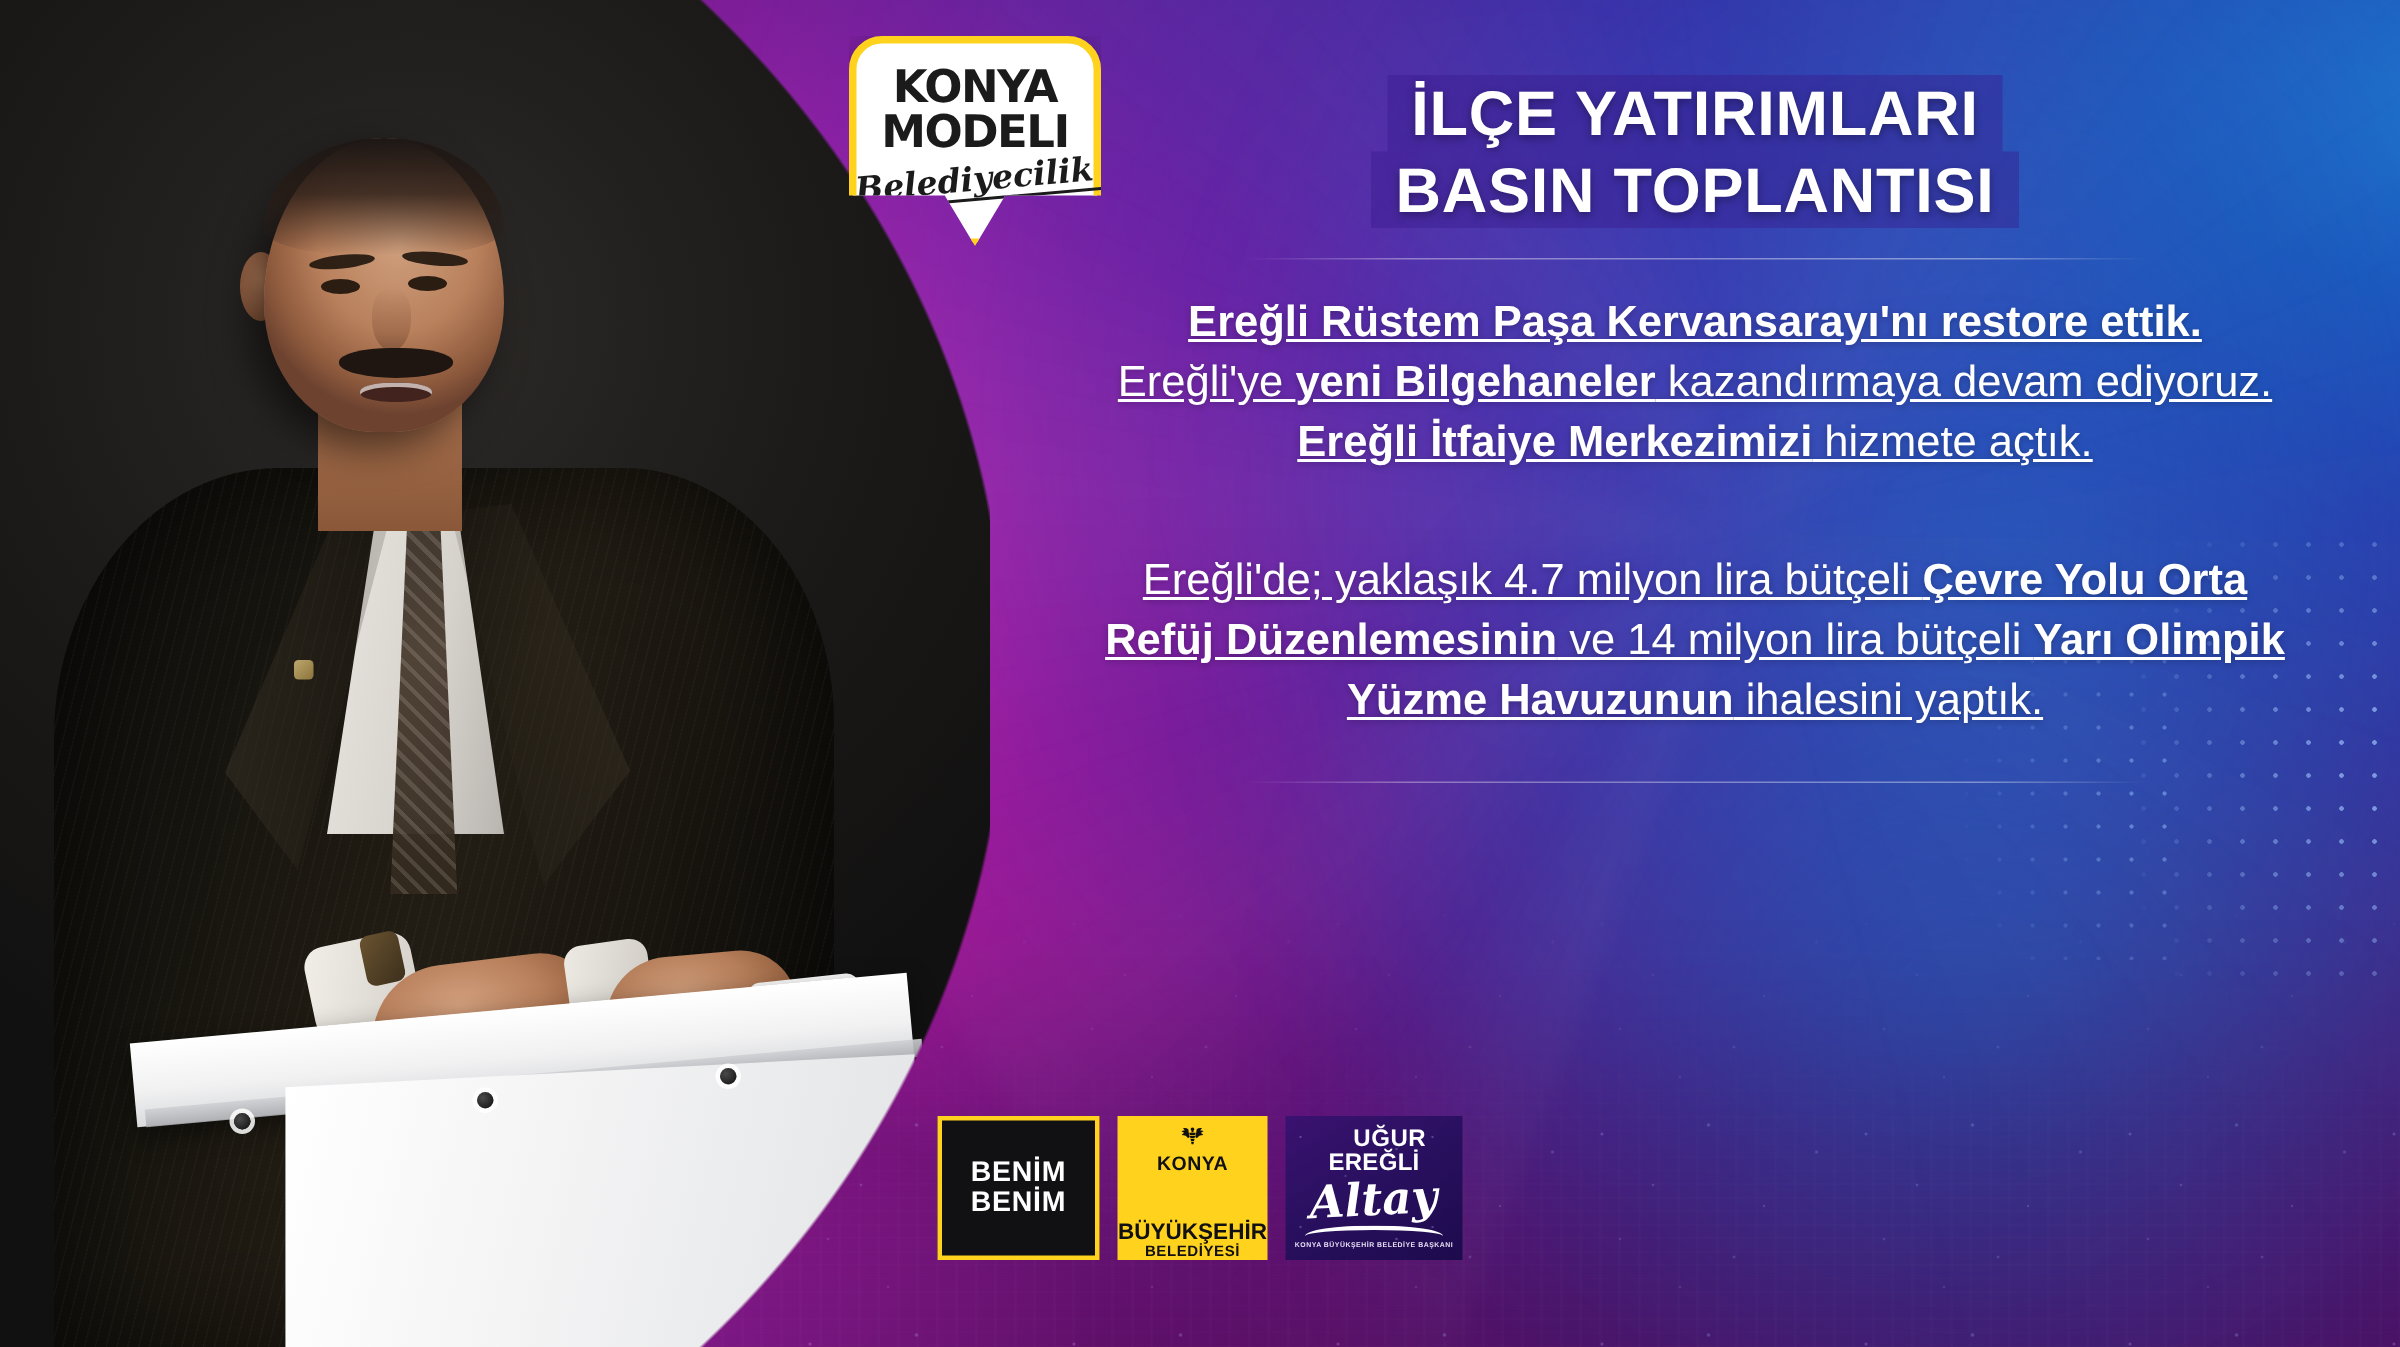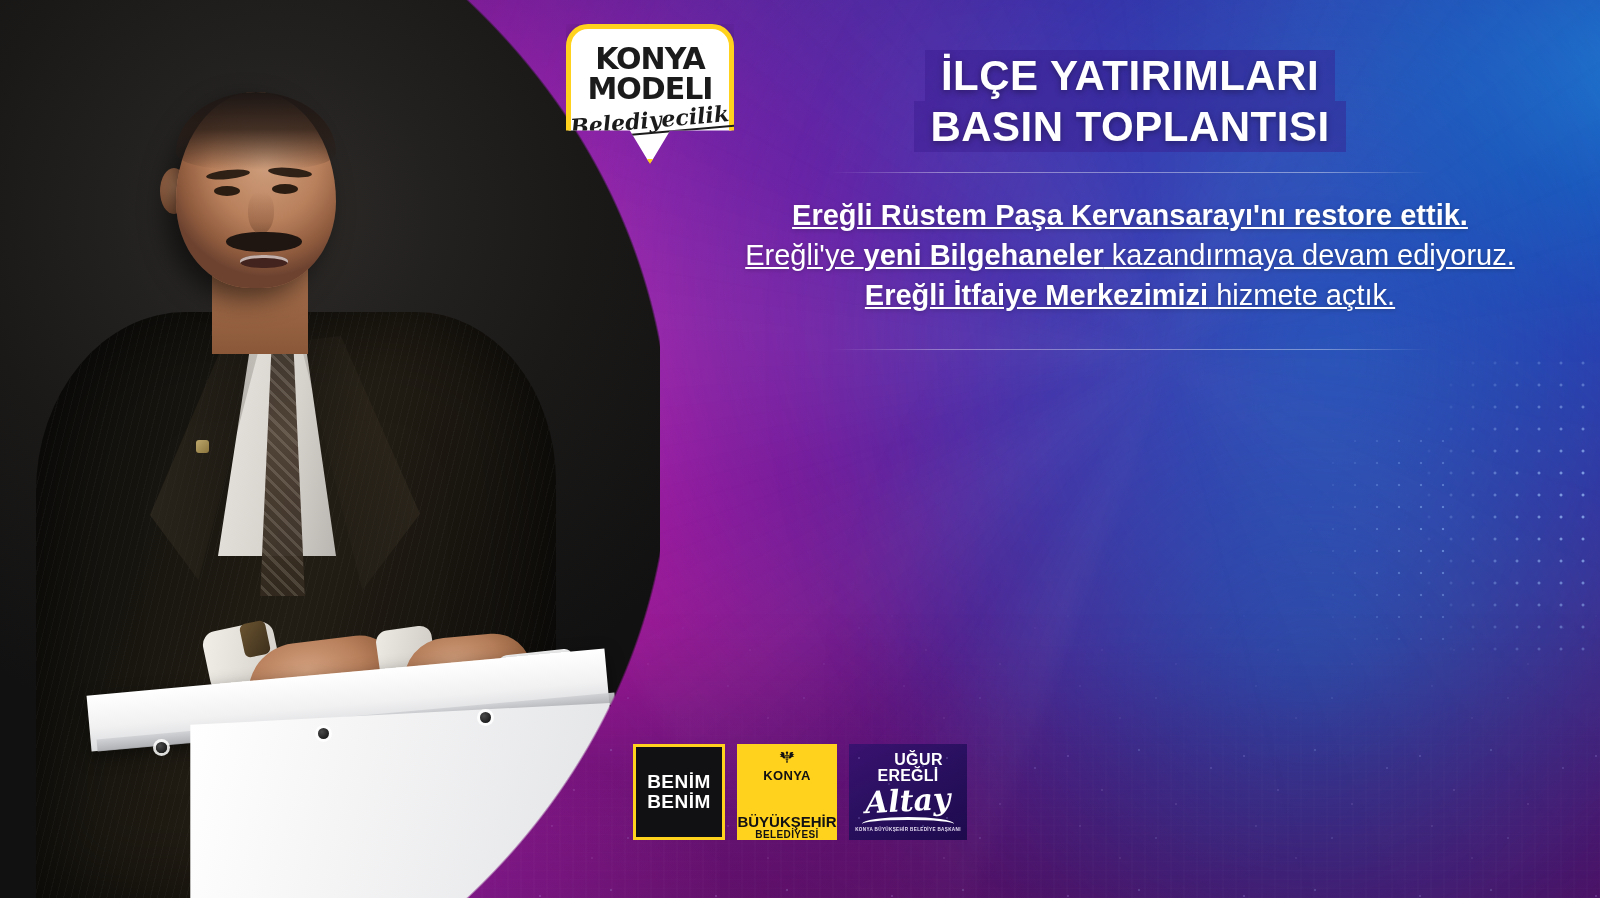--- a/index.html
+++ b/index.html
@@ -342,21 +342,21 @@
     width:600px;height:1px;margin:34px auto 0;
     background:linear-gradient(to right, rgba(255,255,255,0) 0%, rgba(255,255,255,.34) 18%, rgba(255,255,255,.38) 82%, rgba(255,255,255,0) 100%);
   }
 
   
   .logos{
     position:absolute;left:0;right:0;bottom:58px;
     display:flex;justify-content:center;align-items:flex-end;gap:12px;
   }
   .logo-benim{
-    width:92px;height:96px;background:#111012;border:3px solid #ffd21e;
+    width:108px;height:96px;background:#111012;border:3px solid #ffd21e;
     display:flex;flex-direction:column;align-items:center;justify-content:center;
     color:#fff;font-weight:900;line-height:1.04;letter-spacing:.5px;
   }
   .logo-benim span{font-size:19px;}
   .logo-konya{
     width:100px;height:96px;background:#ffd21e;
     display:flex;flex-direction:column;align-items:center;justify-content:flex-start;
     padding-top:6px;color:#111012;font-weight:900;line-height:1.0;
   }
   .eagle{width:52px;height:40px;display:block;}
@@ -467,20 +467,21 @@
     <div class="title-wrap">
       <div class="title-line">İLÇE YATIRIMLARI</div><br>
       <div class="title-line">BASIN TOPLANTISI</div>
     </div>
 
 
     <div class="rule"></div>
 
 
     <div class="para"><b>Ereğli Rüstem Paşa Kervansarayı'nı  restore ettik.</b><span> Ereğli'ye </span><b>yeni Bilgehaneler</b><span> kazandırmaya devam ediyoruz. </span><b>Ereğli İtfaiye Merkezimizi</b><span> hizmete açtık.</span></div>
+    <div class="para second"><span>Ereğli'de; yaklaşık 4.7 milyon lira bütçeli </span><b>Çevre Yolu Orta Refüj Düzenlemesinin</b><span> ve 14 milyon lira bütçeli </span><b>Yarı Olimpik Yüzme Havuzunun</b><span> ihalesini yaptık.</span></div>
 
     <div class="rule-bottom"></div>
   </div>
 
   <div class="logos">
 
     <div class="logo-benim">
       <span>BENİM</span>
       <span>BENİM</span>
     </div>

